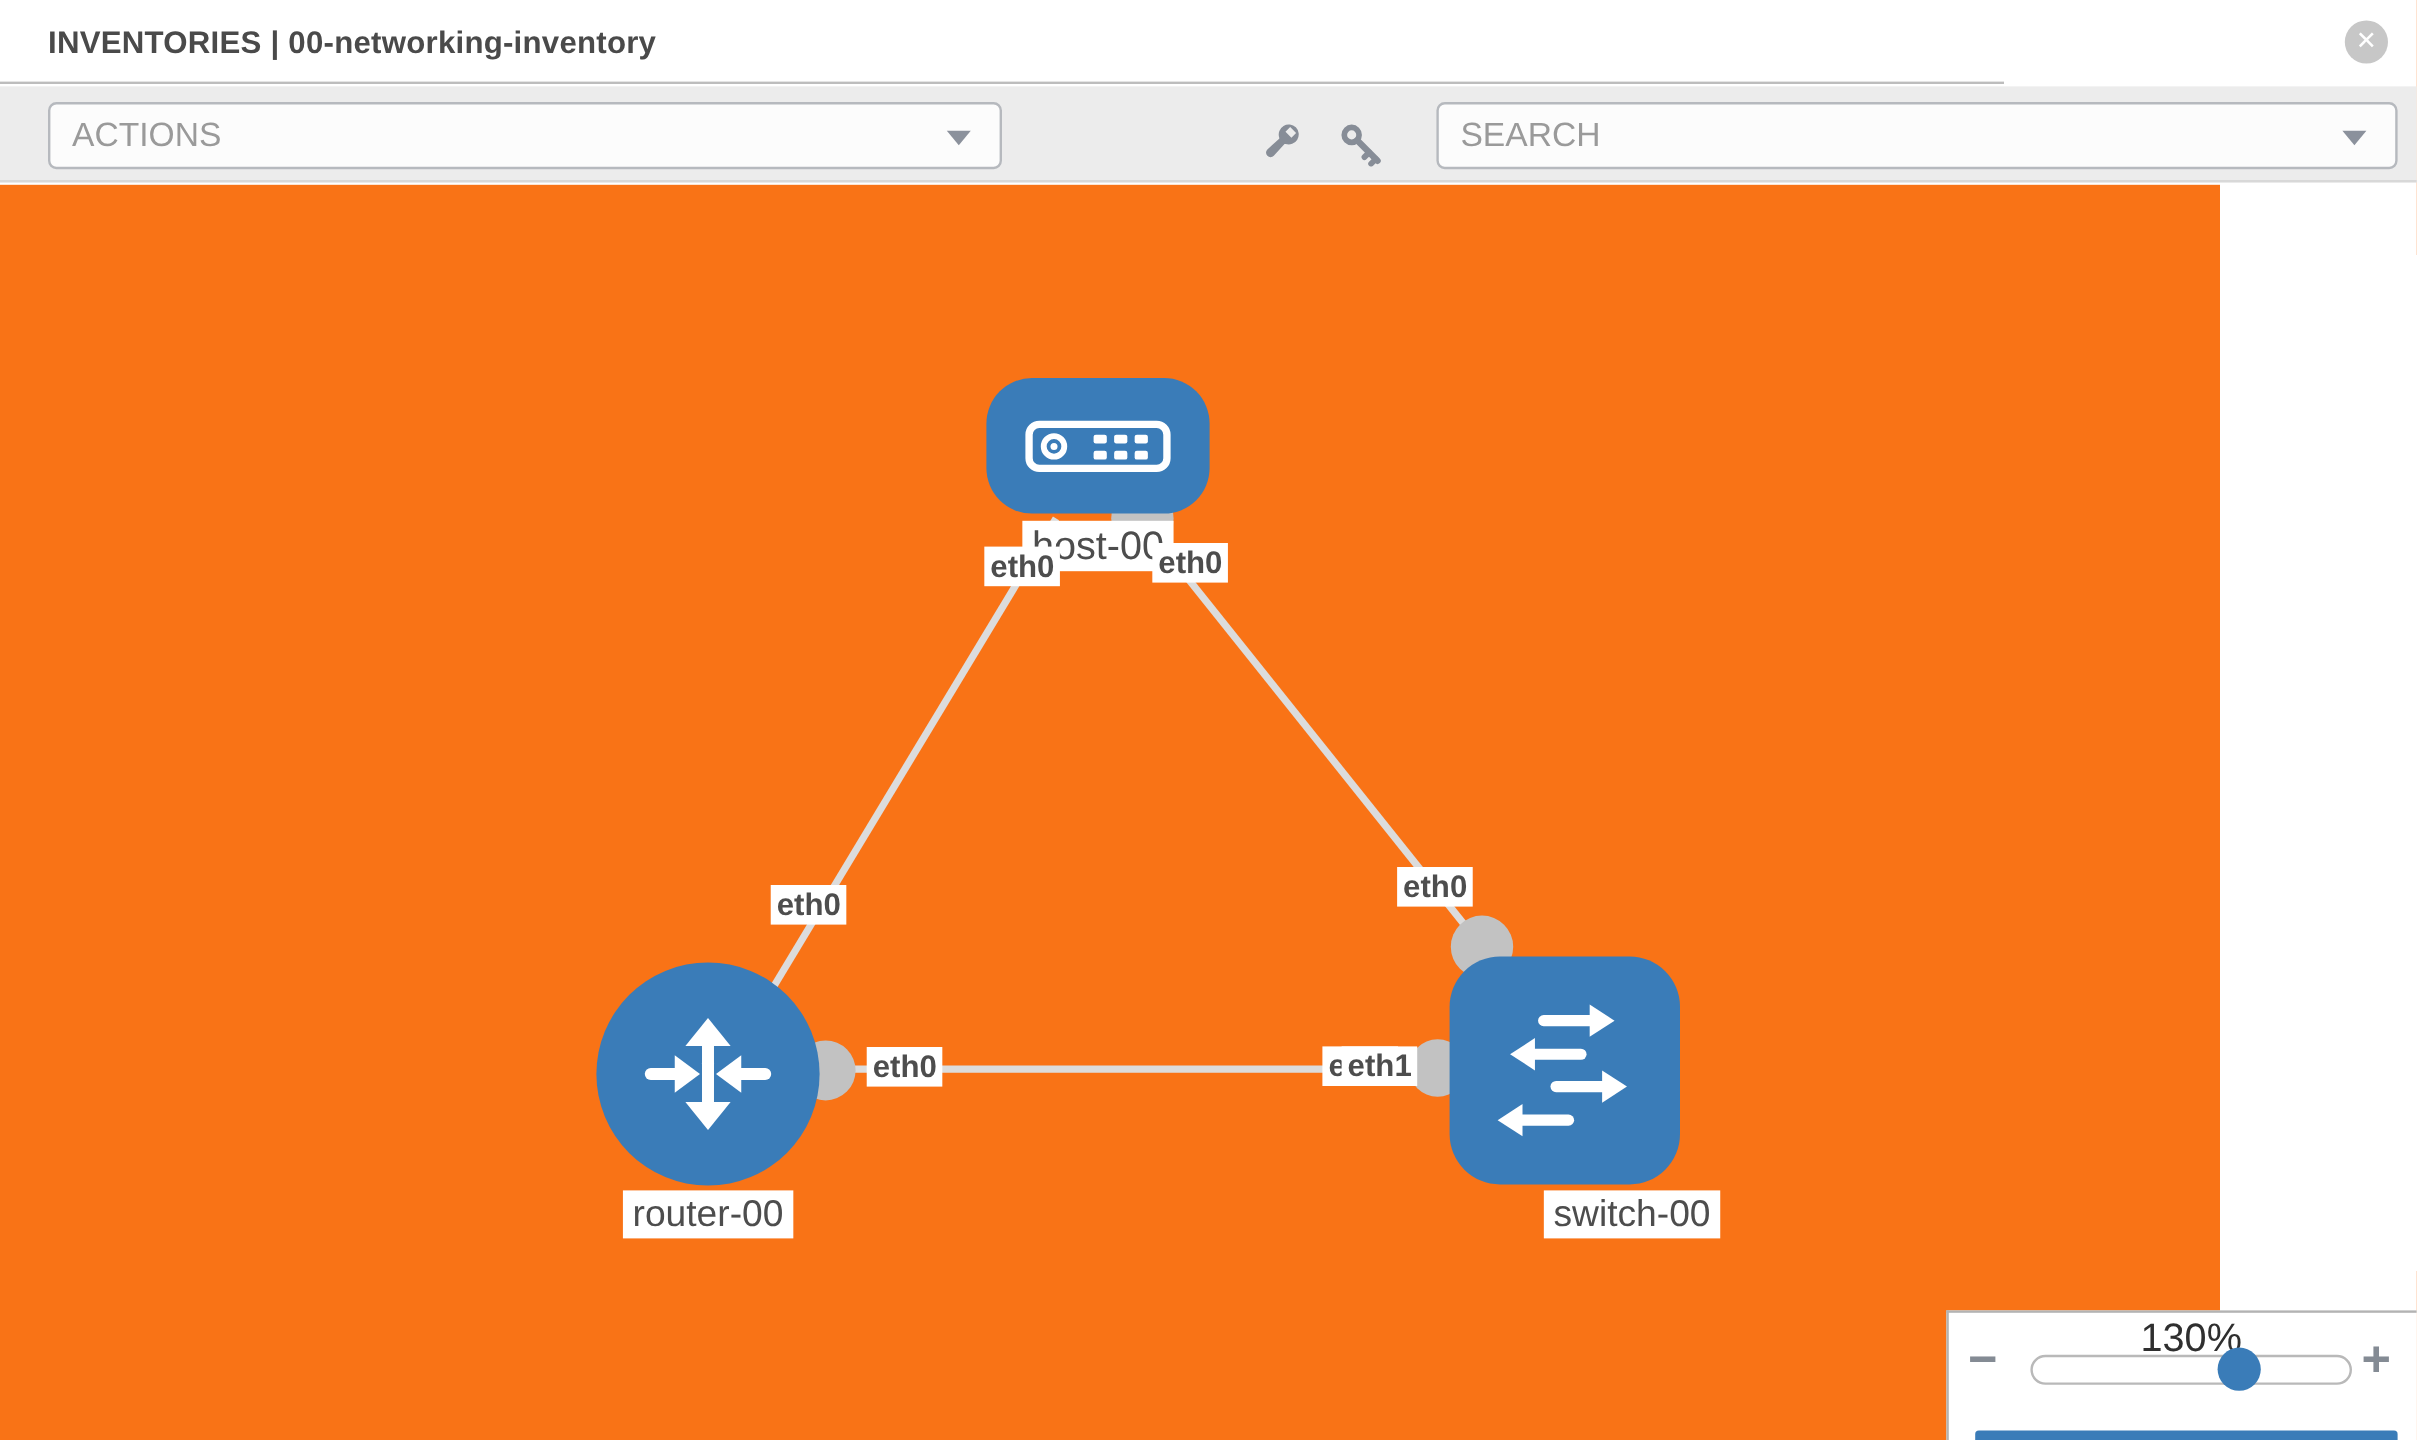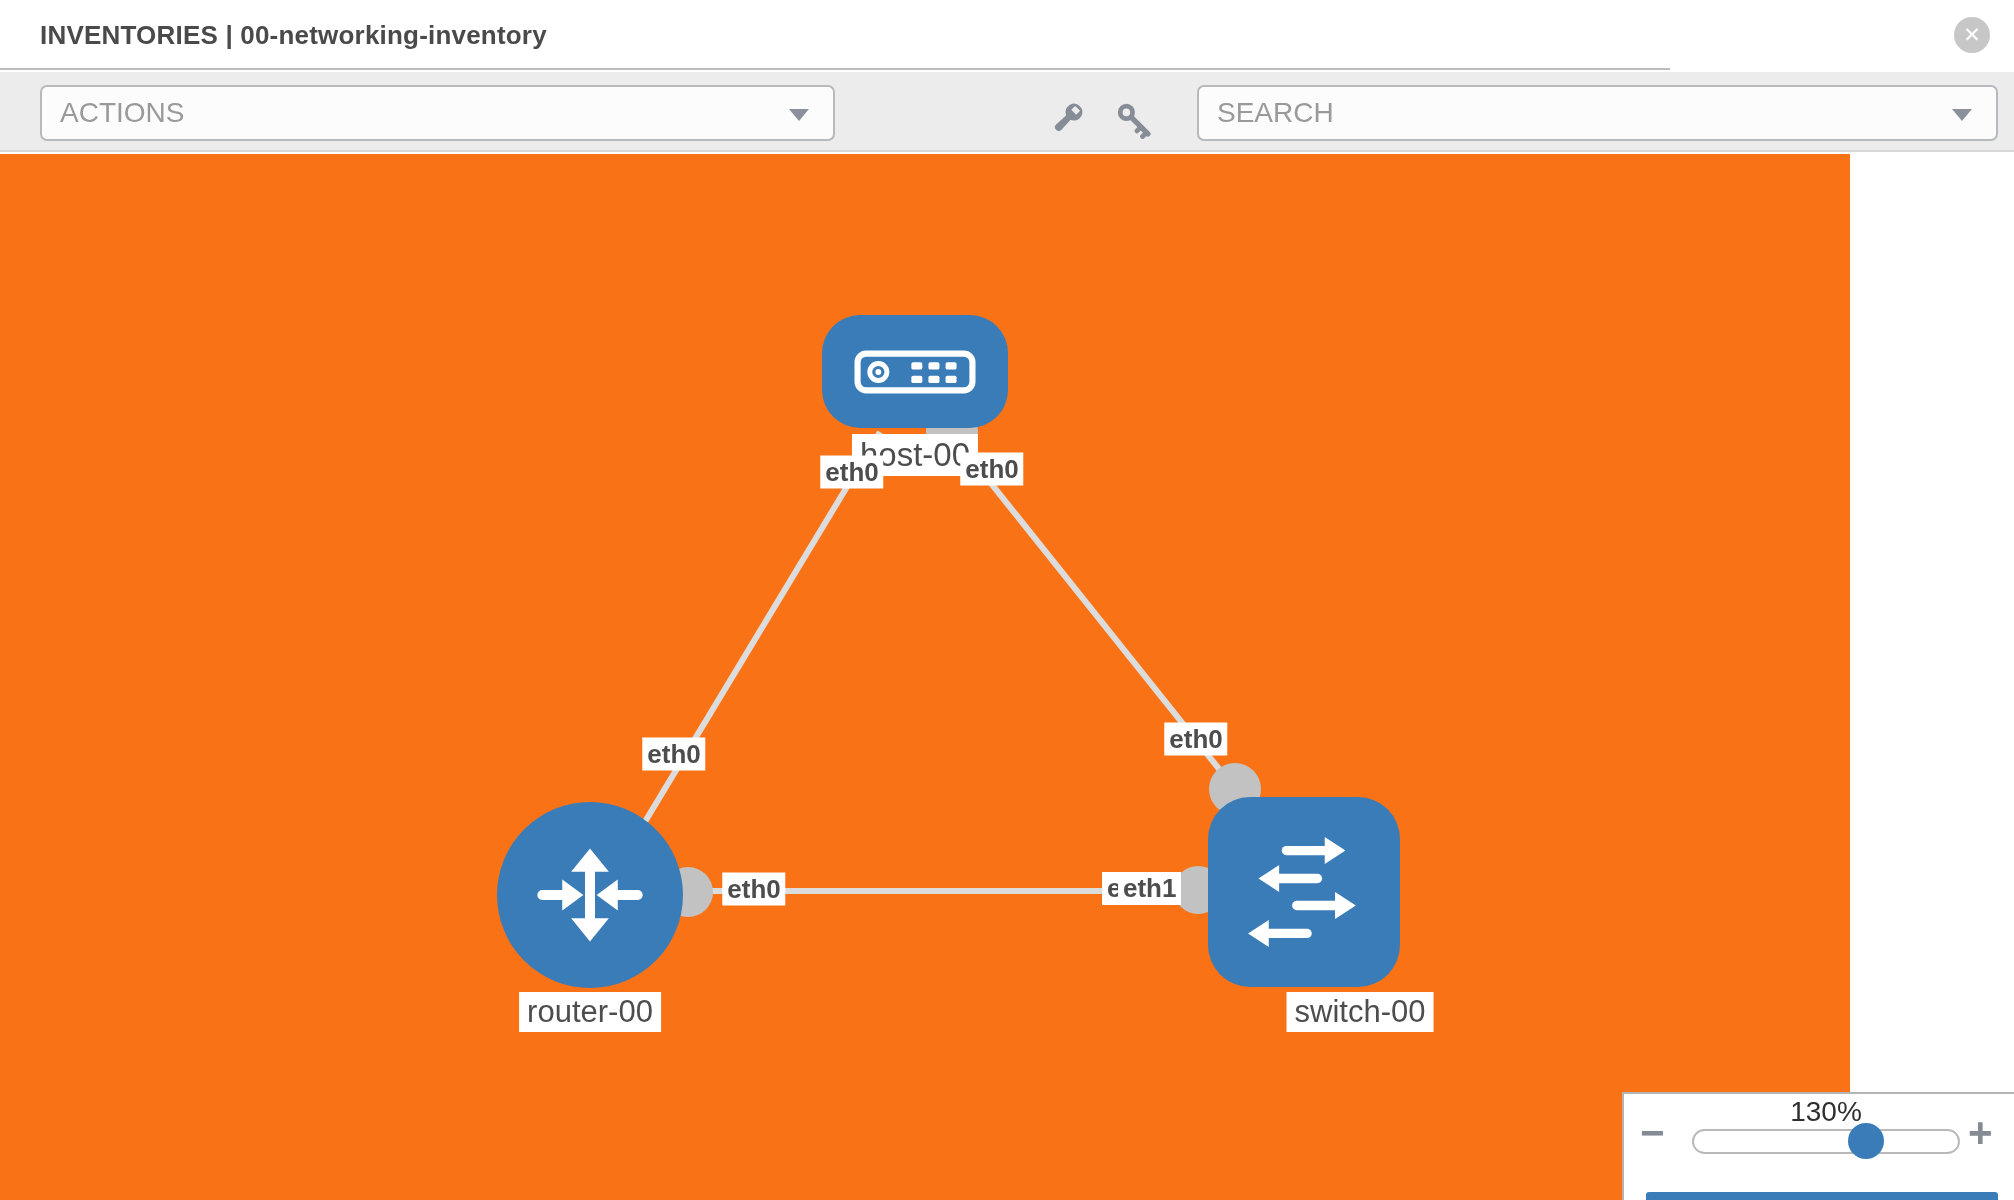--- a/index.html
+++ b/index.html
@@ -41,21 +41,21 @@
   .lbl { position:absolute; background:#ffffff; color:#4d4d4d; white-space:nowrap; }
   .lbl-center { transform:translate(-50%,-50%); }
   .node-name { font-size:31px; padding:2px 8px; z-index:5; }
   .node-name-host { font-size:33px; z-index:5; }
   .iface { font-size:26px; padding:1px 5px; z-index:6;font-weight:bold; }
   .iface-abs { transform:none; }
 
   
   .zoom-panel { position:absolute; left:1622px; top:1092px; width:392px; height:108px; background:#fff;
                 border-left:2px solid #b3b3b3; border-top:2px solid #b3b3b3; z-index:20; }
-  .zoom-value { position:absolute; left:68px; top:2px; width:268px; text-align:center; font-size:28px;
+  .zoom-value { position:absolute; left:68px; top:2px; width:268px; text-align:center; font-size:33px;
                 color:#2f2f2f; }
   .zoom-minus, .zoom-plus { position:absolute; top:18px; font-size:42px; font-weight:bold; color:#848b94;
                 line-height:42px; cursor:pointer; }
   .zoom-minus { left:16px; }
   .zoom-plus  { left:344px; }
   .zoom-track { position:absolute; left:68px; top:35px; width:268px; height:25px; border-radius:13px;
                 background:#fff; border:2px solid #b9b9b9; cursor:pointer; }
   .zoom-thumb { position:absolute; left:224px; top:29px; width:36px; height:36px; border-radius:50%;
                 background:#3a7cb8; cursor:grab; }
   .blue-strip { position:absolute; left:22px; bottom:0; width:352px; height:8px; background:#3a7cb8;

